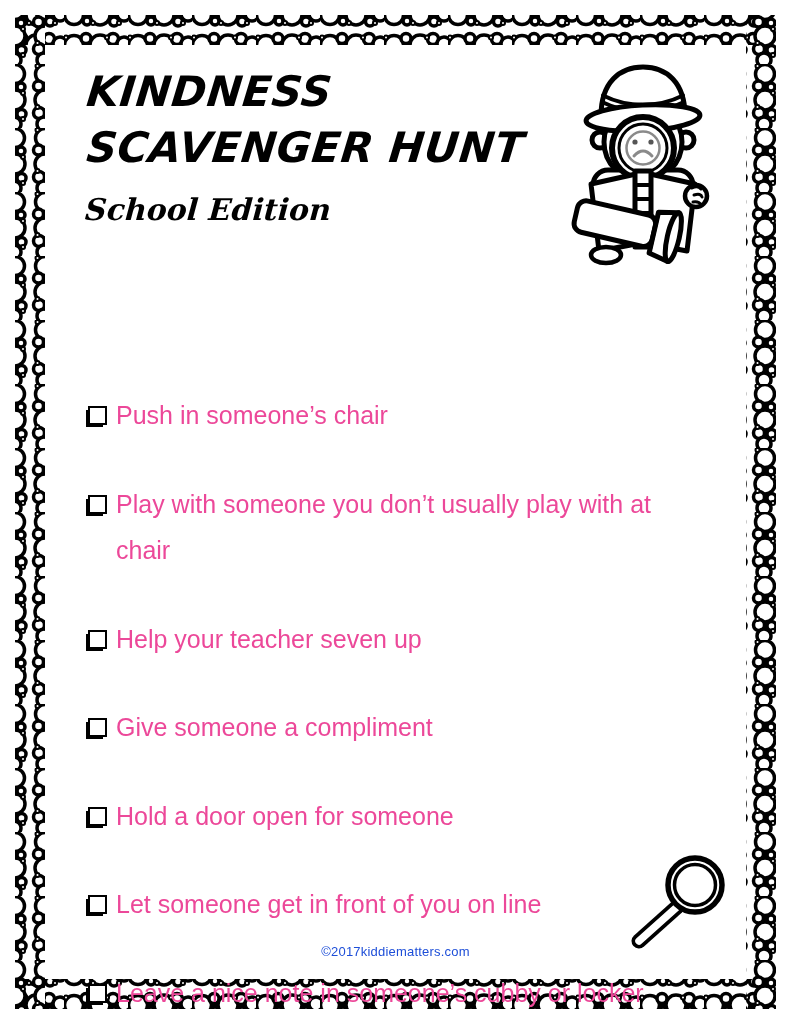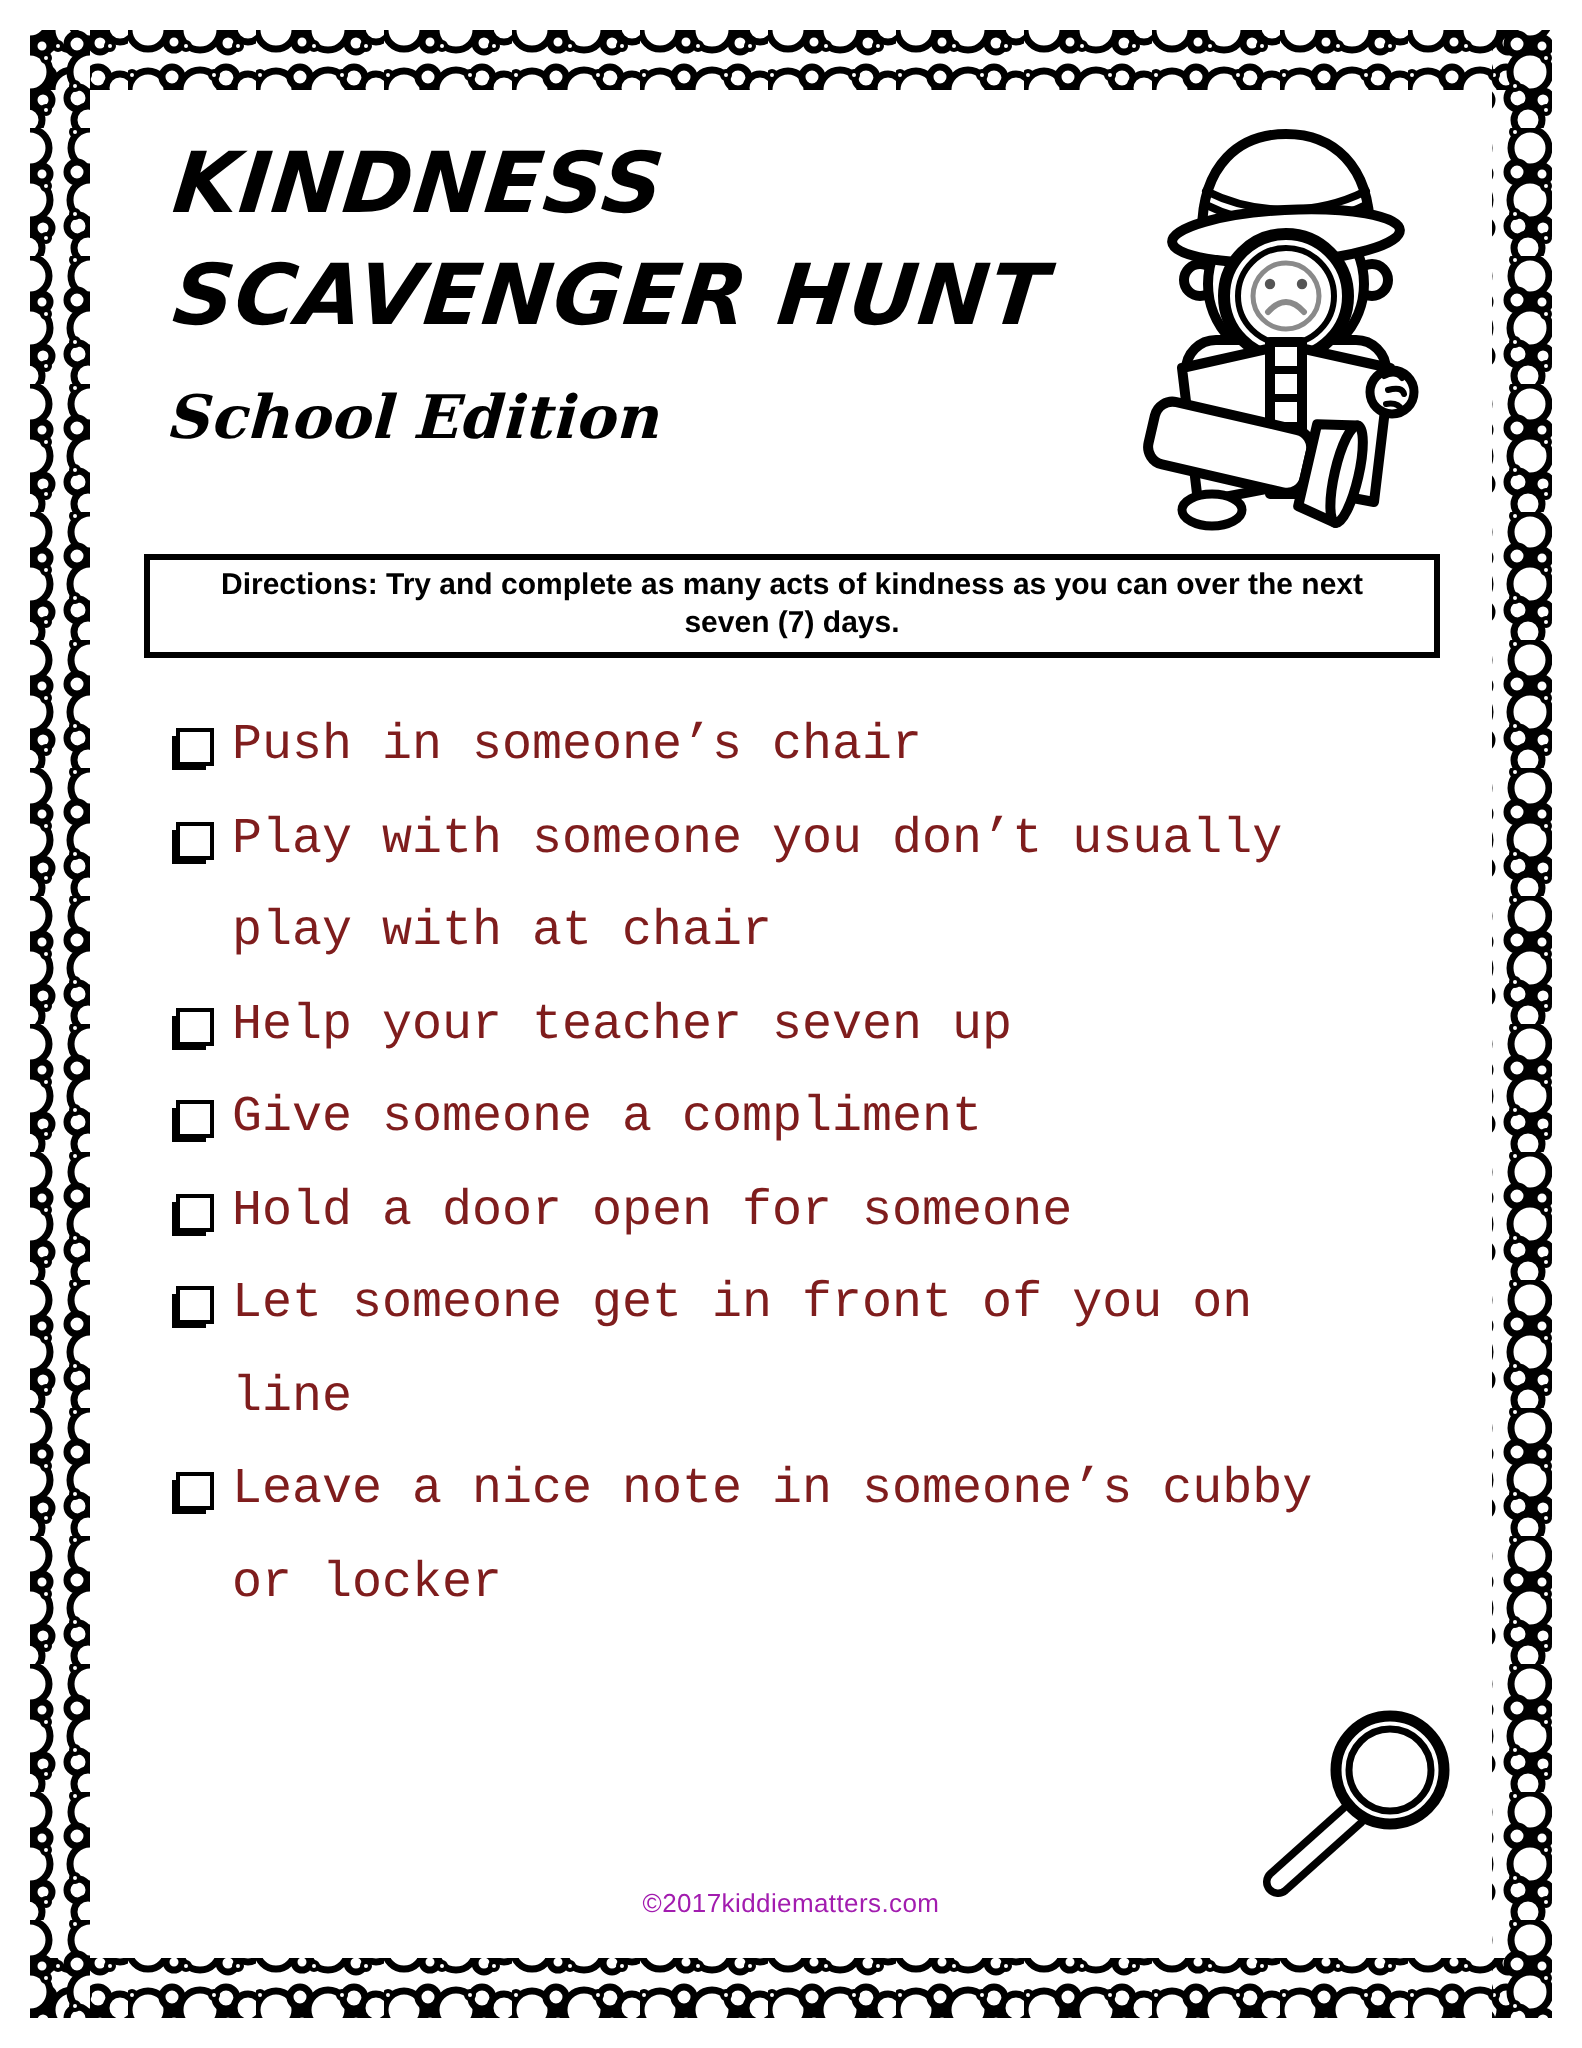--- a/index.html
+++ b/index.html
@@ -33,33 +33,33 @@
   }
   .directions-text {
     font-family:"Liberation Sans", sans-serif; font-weight:bold; font-size:15px;
     line-height:19px; margin:0 auto; max-width:590px; color:#000;
   }
 
   
   .checklist { position:absolute; left:88px; top:350px; width:612px; }
   .check-item {
     position:relative; padding-left:28px; box-sizing:border-box;
-    font-family:Liberation Mono, monospace; font-size:25px; line-height:46.5px; color:#7f1d1d;
+    font-family:Liberation Sans, sans-serif; font-size:25px; line-height:46.5px; color:#ec4899;margin-top:42px;
   }
   .checkbox {
     position:absolute; left:0; top:14px; width:15px; height:15px;
     border:2px solid #000; background:#fff;
     box-shadow:-3px 3px 0 -1px #000;
   }
 
   
   .magnifier { position:absolute; left:625px; top:845px; }
   .copyright {
     position:absolute; left:0; top:944px; width:791px; text-align:center;
-    font-size:13px; color:#a21caf; letter-spacing:0.2px;
+    font-size:13px; color:#1d4ed8; letter-spacing:0.2px;
   }
 </style>
 </head>
 <body>
 
 <div class="page">
 
   <svg class="bubble-border" width="791" height="1024" viewBox="0 0 791 1024" xmlns="http://www.w3.org/2000/svg">
     <defs>
       <pattern id="bubH" x="0" y="0" width="64" height="30" patternUnits="userSpaceOnUse">
@@ -156,23 +156,20 @@
 
       <g transform="rotate(13 72 172)">
         <rect x="8" y="155" width="80" height="32" rx="9"></rect>
         <path d="M88 150 L108 146 L108 196 L88 192 Z"></path>
         <ellipse cx="108" cy="171" rx="6" ry="25"></ellipse>
         <line x1="88" y1="155" x2="88" y2="187" stroke-width="4"></line>
       </g>
     </g>
   </svg>
 
-  <div class="directions-box">
-    <p class="directions-text">Directions:  Try and complete as many acts of kindness as you can over the next seven (7) days.</p>
-  </div>
 
   <div class="checklist">
     <div class="check-item">
       <span class="checkbox"></span>
       <span>Push in someone’s chair</span>
     </div>
     <div class="check-item">
       <span class="checkbox"></span>
       <span>Play with someone you don’t usually play with at chair</span>
     </div>

